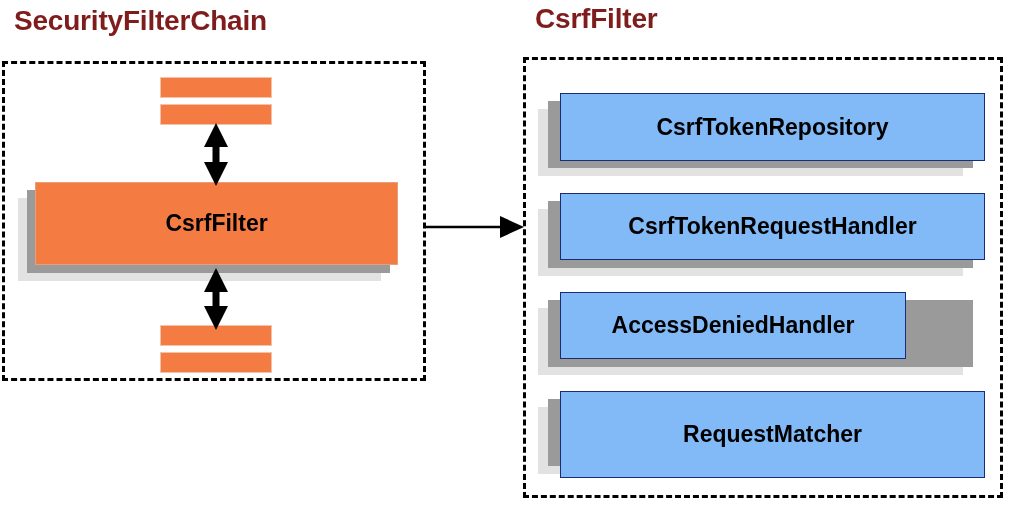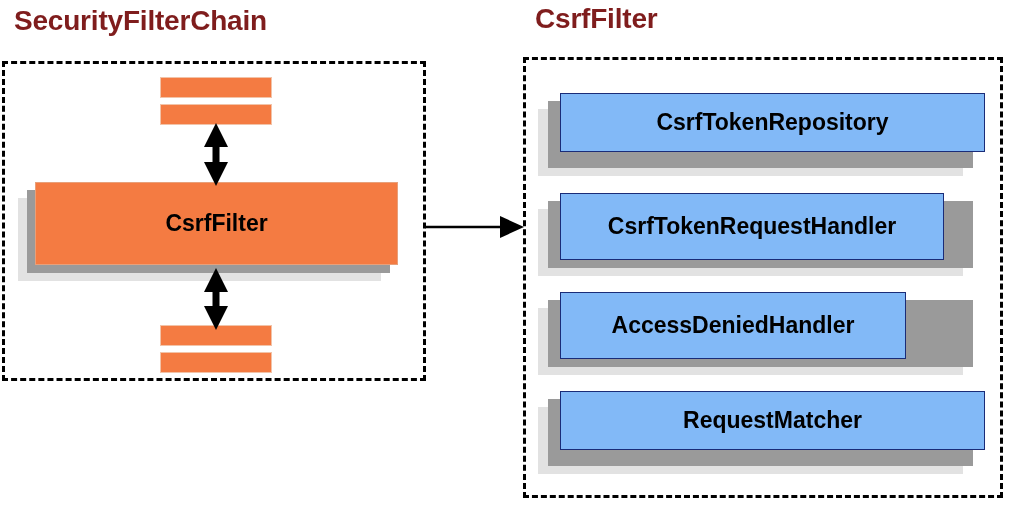--- a/index.html
+++ b/index.html
@@ -94,33 +94,33 @@
   <div class="shadow-dark" style="left:27px;top:190px;width:363px;height:83px;"></div>
   <div class="orange-main" id="csrf-filter-box" style="left:35px;top:182px;width:363px;height:83px;">CsrfFilter</div>
 
   <div class="orange-bar" style="left:160px;top:325px;width:112px;height:21px;"></div>
   <div class="orange-bar" style="left:160px;top:352px;width:112px;height:21px;"></div>
 
   <div class="dashed-panel" id="panel-right"></div>
 
   <div class="shadow-light" style="left:538px;top:109px;width:425px;height:67px;"></div>
   <div class="shadow-dark" style="left:548px;top:101px;width:425px;height:67px;"></div>
-  <div class="blue-box" style="left:560px;top:93px;width:425px;height:59px;">CsrfTokenRepository</div>
+  <div class="blue-box" style="left:560px;top:93px;width:425px;height:68px;">CsrfTokenRepository</div>
 
   <div class="shadow-light" style="left:538px;top:209px;width:425px;height:67px;"></div>
   <div class="shadow-dark" style="left:548px;top:201px;width:425px;height:67px;"></div>
-  <div class="blue-box" style="left:560px;top:193px;width:384px;height:67px;">CsrfTokenRequestHandler</div>
+  <div class="blue-box" style="left:560px;top:193px;width:425px;height:67px;">CsrfTokenRequestHandler</div>
 
   <div class="shadow-light" style="left:538px;top:308px;width:425px;height:67px;"></div>
   <div class="shadow-dark" style="left:548px;top:300px;width:425px;height:67px;"></div>
   <div class="blue-box" style="left:560px;top:292px;width:346px;height:67px;">AccessDeniedHandler</div>
 
   <div class="shadow-light" style="left:538px;top:407px;width:425px;height:67px;"></div>
   <div class="shadow-dark" style="left:548px;top:399px;width:425px;height:67px;"></div>
-  <div class="blue-box" style="left:560px;top:391px;width:425px;height:59px;">RequestMatcher</div>
+  <div class="blue-box" style="left:560px;top:391px;width:425px;height:87px;">RequestMatcher</div>
 
   <svg class="arrow-layer" viewBox="0 0 1010 505">
 
     <g>
       <line x1="216" y1="131" x2="216" y2="178" stroke="#000" stroke-width="7"></line>
       <polygon points="216,123 204,147 228,147" fill="#000"></polygon>
       <polygon points="216,186 204,162 228,162" fill="#000"></polygon>
     </g>
 
     <g>

